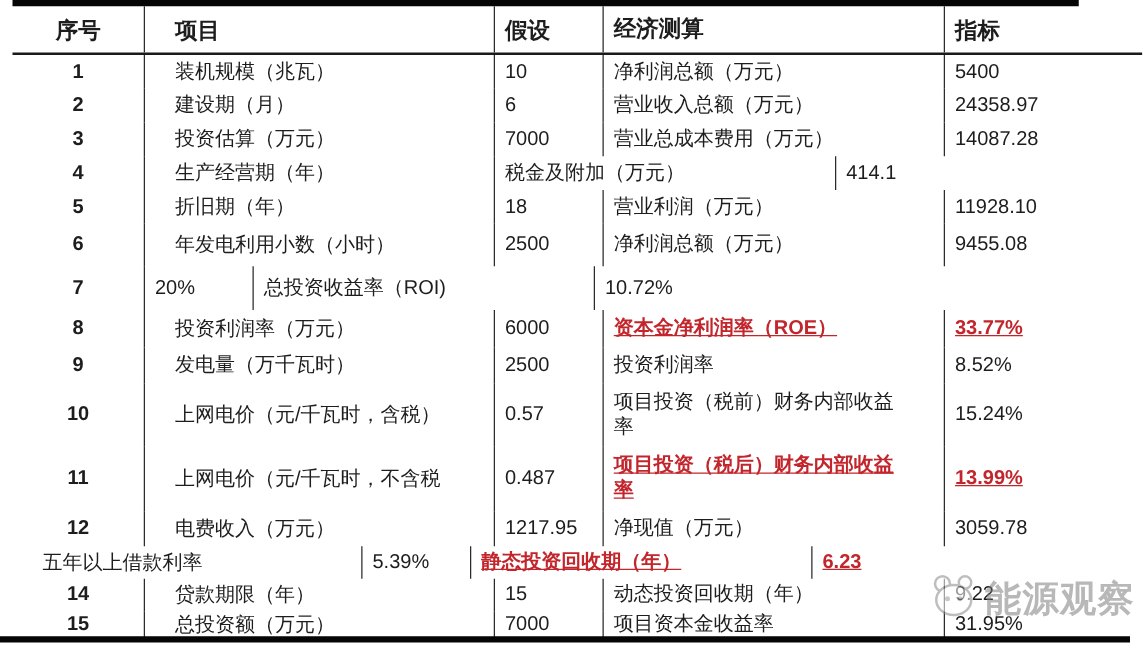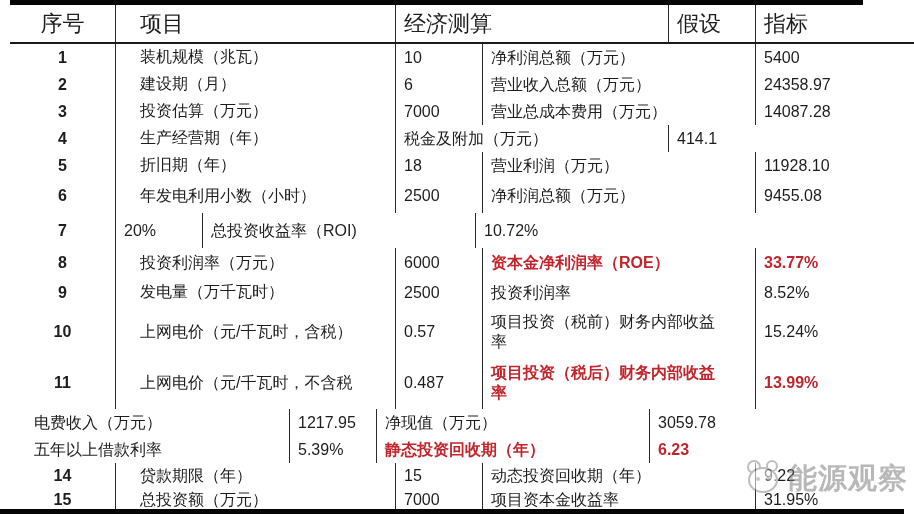--- a/index.html
+++ b/index.html
@@ -26,25 +26,26 @@
   .c-no{width:106px;justify-content:center;font-weight:bold;}
   .c-item{width:280px;padding-left:24px;white-space:nowrap;}
   .c-assume{width:87px;padding-left:8px;}
   .c-calc{width:273px;padding-left:8px;padding-right:28px;line-height:1.25;word-break:break-all;}
   .c-ind{width:158px;padding-left:8px;border-right:none;}
   .header-row{
     height:37px;
     border-bottom:2px solid #1a1a1a;
     font-weight:bold;
   }
-  .header-row .cell{font-size:22px;font-weight:normal;}
+  .header-row .cell{font-size:18px;font-weight:bold;}
   .row.highlight .c-calc,
   .row.highlight .c-ind{
     color:var(--accent-red,#c2262c);
     font-weight:bold;
+    text-decoration:underline;
   }
   .watermark{
     position:absolute;
     right:6px;top:458px;
     display:flex;align-items:center;
     z-index:5;
     pointer-events:none;
     text-align:right;
   }
   .watermark .wm-text{
@@ -62,22 +63,22 @@
 <div class="page">
 
   <div class="table-wrap">
     <div class="topbar"></div>
 
     <div class="grid">
 
       <div class="row header-row">
         <div class="cell c-no">序号</div>
         <div class="cell c-item">项目</div>
+        <div class="cell c-assume">假设</div>
         <div class="cell c-calc">经济测算</div>
-        <div class="cell c-assume">假设</div>
         <div class="cell c-ind">指标</div>
       </div>
 
       <div class="row" style="height:27px">
         <div class="cell c-no">1</div>
         <div class="cell c-item">装机规模（兆瓦）</div>
         <div class="cell c-assume">10</div>
         <div class="cell c-calc">净利润总额（万元）</div>
         <div class="cell c-ind">5400</div>
       </div>
@@ -154,20 +155,21 @@
 
       <div class="row highlight" style="height:52px">
         <div class="cell c-no">11</div>
         <div class="cell c-item">上网电价（元/千瓦时，不含税</div>
         <div class="cell c-assume">0.487</div>
         <div class="cell c-calc">项目投资（税后）财务内部收益率</div>
         <div class="cell c-ind">13.99%</div>
       </div>
 
       <div class="row" style="height:28px">
+        <div class="cell c-no">12</div>
         <div class="cell c-item">电费收入（万元）</div>
         <div class="cell c-assume">1217.95</div>
         <div class="cell c-calc">净现值（万元）</div>
         <div class="cell c-ind">3059.78</div>
       </div>
 
       <div class="row highlight" style="height:26px">
         <div class="cell c-item">五年以上借款利率</div>
         <div class="cell c-assume">5.39%</div>
         <div class="cell c-calc">静态投资回收期（年）</div>

